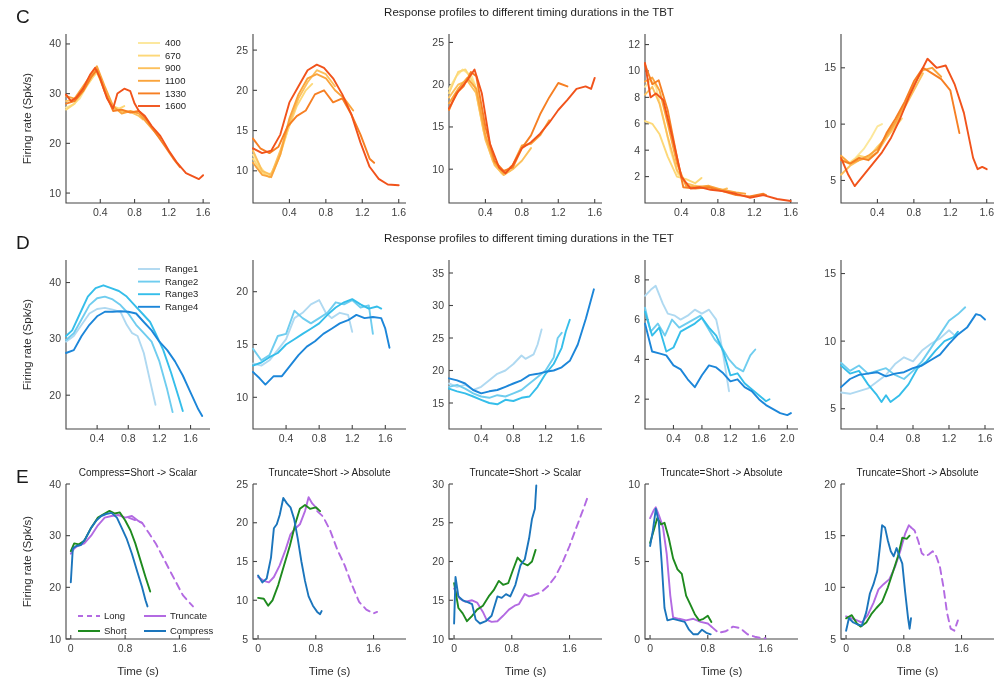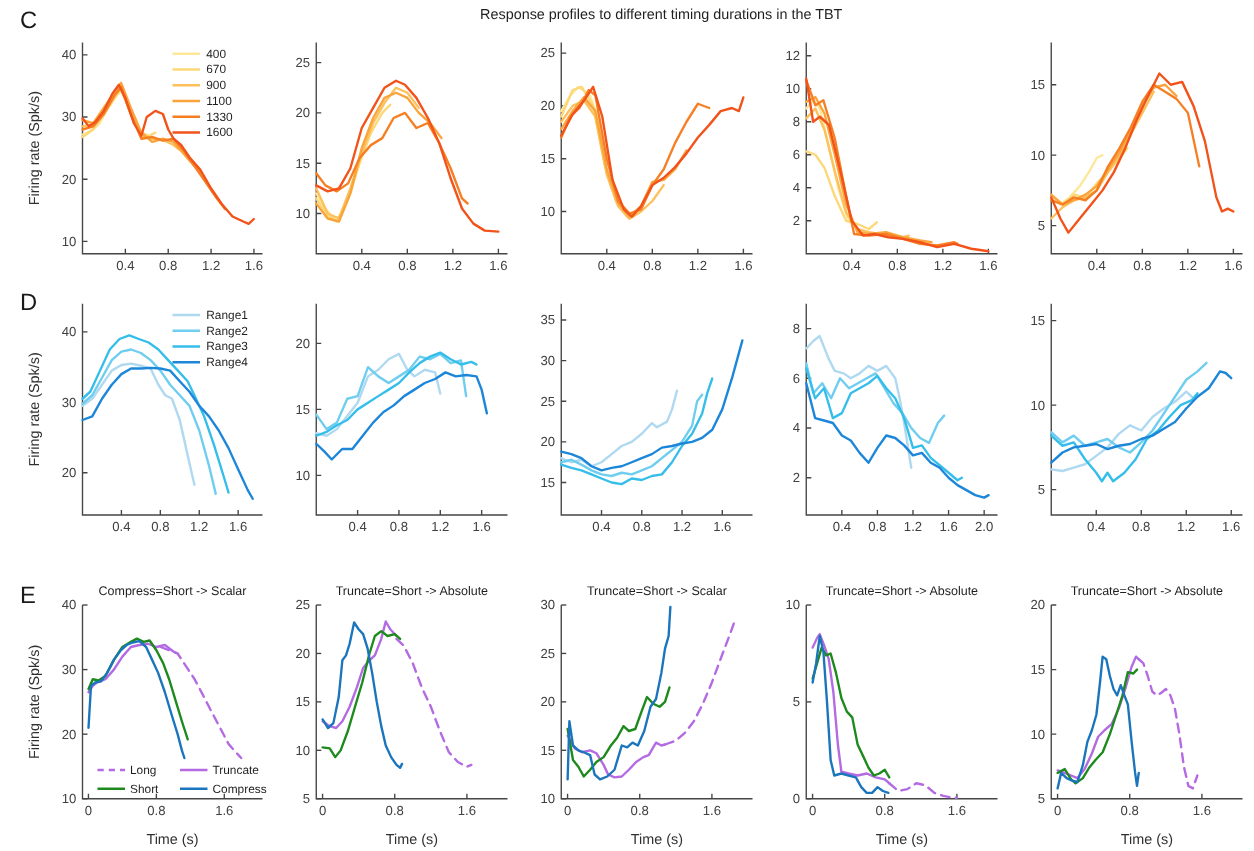--- a/index.html
+++ b/index.html
@@ -168,20 +168,21 @@
             <polyline points="37.0,153.8 46.1,144.8 55.2,139.2 64.3,136.9 73.4,131.3 82.5,116.7 91.6,103.1 100.8,86.2 109.9,69.3 119.0,52.4" fill="none" stroke="#FCC05C" stroke-width="1.9" stroke-linejoin="round" stroke-linecap="round"></polyline>
             <polyline points="37.0,134.7 46.1,142.6 55.2,139.2 64.3,134.7 73.4,127.9 82.5,114.4 91.6,100.9 100.8,82.9 109.9,63.7 119.0,49.1 128.1,46.8 137.2,55.8" fill="none" stroke="#FAA43C" stroke-width="1.9" stroke-linejoin="round" stroke-linecap="round"></polyline>
             <polyline points="37.0,139.2 46.1,142.6 55.2,136.9 64.3,139.2 73.4,131.3 82.5,112.1 91.6,97.5 100.8,80.6 109.9,60.3 119.0,46.8 128.1,52.4 137.2,58.1 146.3,69.3 155.4,112.1" fill="none" stroke="#F67F23" stroke-width="1.9" stroke-linejoin="round" stroke-linecap="round"></polyline>
             <polyline points="37.0,136.9 44.3,153.8 50.7,165.1 59.8,153.8 68.9,142.6 78.0,131.3 87.1,116.7 96.2,97.5 105.3,75.0 114.4,55.8 123.5,37.8 132.6,46.8 141.7,44.5 150.8,63.7 159.9,91.9 169.1,136.9 173.6,148.2 178.2,145.9 182.7,148.2" fill="none" stroke="#F1531B" stroke-width="1.9" stroke-linejoin="round" stroke-linecap="round"></polyline>
           </svg></div>
       </div>
   </div>
 
   <div class="row row-d">
     <span class="panel-letter">D</span>
+    <div class="row-title">Response profiles to different timing durations in the TET</div>
     <div class="charts" id="charts-e0">
         <div class="cell"><svg width="196" height="204" viewBox="0 0 196 204">
             <path d="M46,13 V182 H190" fill="none" stroke="#454545" stroke-width="1.1"></path>
             <line x1="46" y1="148.20000000000002" x2="50" y2="148.20000000000002" stroke="#454545" stroke-width="1.1"></line>
             <text class="ticklab" x="41" y="151.70000000000002" text-anchor="end">20</text>
             <line x1="46" y1="91.86666666666667" x2="50" y2="91.86666666666667" stroke="#454545" stroke-width="1.1"></line>
             <text class="ticklab" x="41" y="95.36666666666667" text-anchor="end">30</text>
             <line x1="46" y1="35.53333333333333" x2="50" y2="35.53333333333333" stroke="#454545" stroke-width="1.1"></line>
             <text class="ticklab" x="41" y="39.03333333333333" text-anchor="end">40</text>
             <line x1="77.13513513513513" y1="182" x2="77.13513513513513" y2="178" stroke="#454545" stroke-width="1.1"></line>

